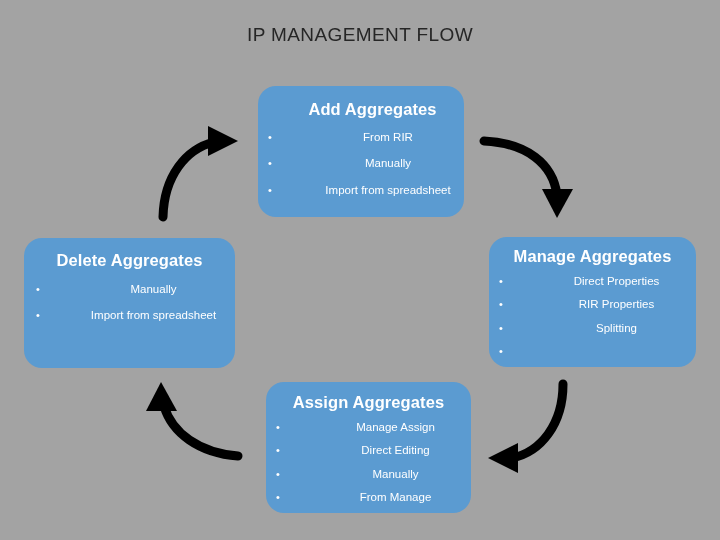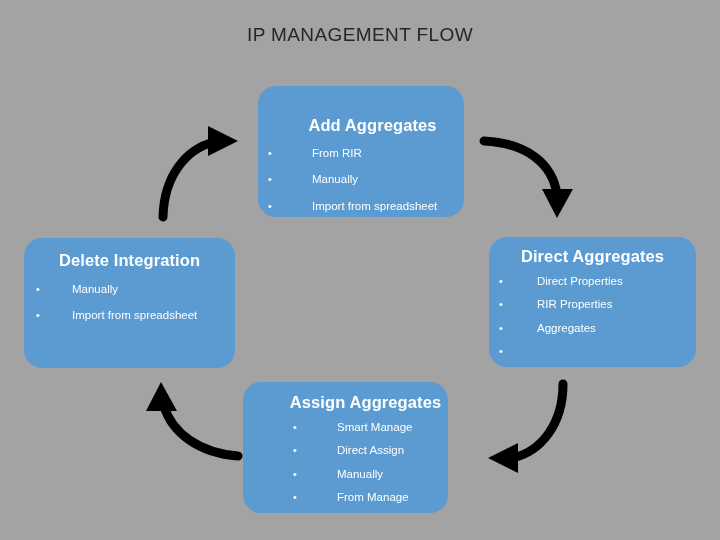--- a/index.html
+++ b/index.html
@@ -57,41 +57,42 @@
   }
   .bullet-dot {
     flex: 0 0 auto;
     font-size: 11px;
     line-height: 1;
     color: #ffffff;
   }
   .bullet-text {
     flex: 1 1 auto;
     color: #ffffff;
+    text-align: center;
   }
 
   
   #node-add {
     left: 258px; top: 86px; width: 206px; height: 131px;
   }
-  #node-add .node-title { margin-top: 30px; padding-left: 23px; }
+  #node-add .node-title { margin-top: 14px; padding-left: 23px; }
   #node-add .bullets { margin-top: 13px; padding-left: 10px; }
   #node-add .bullet-row { margin-bottom: 15px; }
   #node-add .bullet-dot { width: 44px; }
 
   #node-manage {
     left: 489px; top: 237px; width: 207px; height: 130px;
   }
   #node-manage .node-title { margin-top: 10px; }
   #node-manage .bullets { margin-top: 10px; padding-left: 10px; }
   #node-manage .bullet-row { margin-bottom: 12px; }
   #node-manage .bullet-dot { width: 38px; }
 
   #node-assign {
-    left: 243px; top: 382px; width: 205px; height: 131px; padding-left: 40px;
+    left: 266px; top: 382px; width: 205px; height: 131px;
   }
   #node-assign .node-title { margin-top: 11px; }
   #node-assign .bullets { margin-top: 10px; padding-left: 10px; }
   #node-assign .bullet-row { margin-bottom: 12px; }
   #node-assign .bullet-dot { width: 44px; }
 
   #node-delete {
     left: 24px; top: 238px; width: 211px; height: 130px;
   }
   #node-delete .node-title { margin-top: 13px; }
@@ -148,64 +149,64 @@
         <span class="bullet-text">Manually</span>
       </li>
       <li class="bullet-row">
         <span class="bullet-dot">•</span>
         <span class="bullet-text">Import from spreadsheet</span>
       </li>
     </ul>
   </div>
 
   <div class="node" id="node-manage">
-    <div class="node-title">Direct Aggregates</div>
+    <div class="node-title">Manage Aggregates</div>
     <ul class="bullets">
       <li class="bullet-row">
         <span class="bullet-dot">•</span>
         <span class="bullet-text">Direct Properties</span>
       </li>
       <li class="bullet-row">
         <span class="bullet-dot">•</span>
         <span class="bullet-text">RIR Properties</span>
       </li>
       <li class="bullet-row">
         <span class="bullet-dot">•</span>
-        <span class="bullet-text">Aggregates</span>
+        <span class="bullet-text">Splitting</span>
       </li>
       <li class="bullet-row">
         <span class="bullet-dot">•</span>
       </li>
     </ul>
   </div>
 
   <div class="node" id="node-assign">
     <div class="node-title">Assign Aggregates</div>
     <ul class="bullets">
       <li class="bullet-row">
         <span class="bullet-dot">•</span>
-        <span class="bullet-text">Smart Manage</span>
-      </li>
-      <li class="bullet-row">
-        <span class="bullet-dot">•</span>
-        <span class="bullet-text">Direct Assign</span>
+        <span class="bullet-text">Manage Assign</span>
+      </li>
+      <li class="bullet-row">
+        <span class="bullet-dot">•</span>
+        <span class="bullet-text">Direct Editing</span>
       </li>
       <li class="bullet-row">
         <span class="bullet-dot">•</span>
         <span class="bullet-text">Manually</span>
       </li>
       <li class="bullet-row">
         <span class="bullet-dot">•</span>
         <span class="bullet-text">From Manage</span>
       </li>
     </ul>
   </div>
 
   <div class="node" id="node-delete">
-    <div class="node-title">Delete Integration</div>
+    <div class="node-title">Delete Aggregates</div>
     <ul class="bullets">
       <li class="bullet-row">
         <span class="bullet-dot">•</span>
         <span class="bullet-text">Manually</span>
       </li>
       <li class="bullet-row">
         <span class="bullet-dot">•</span>
         <span class="bullet-text">Import from spreadsheet</span>
       </li>
     </ul>

